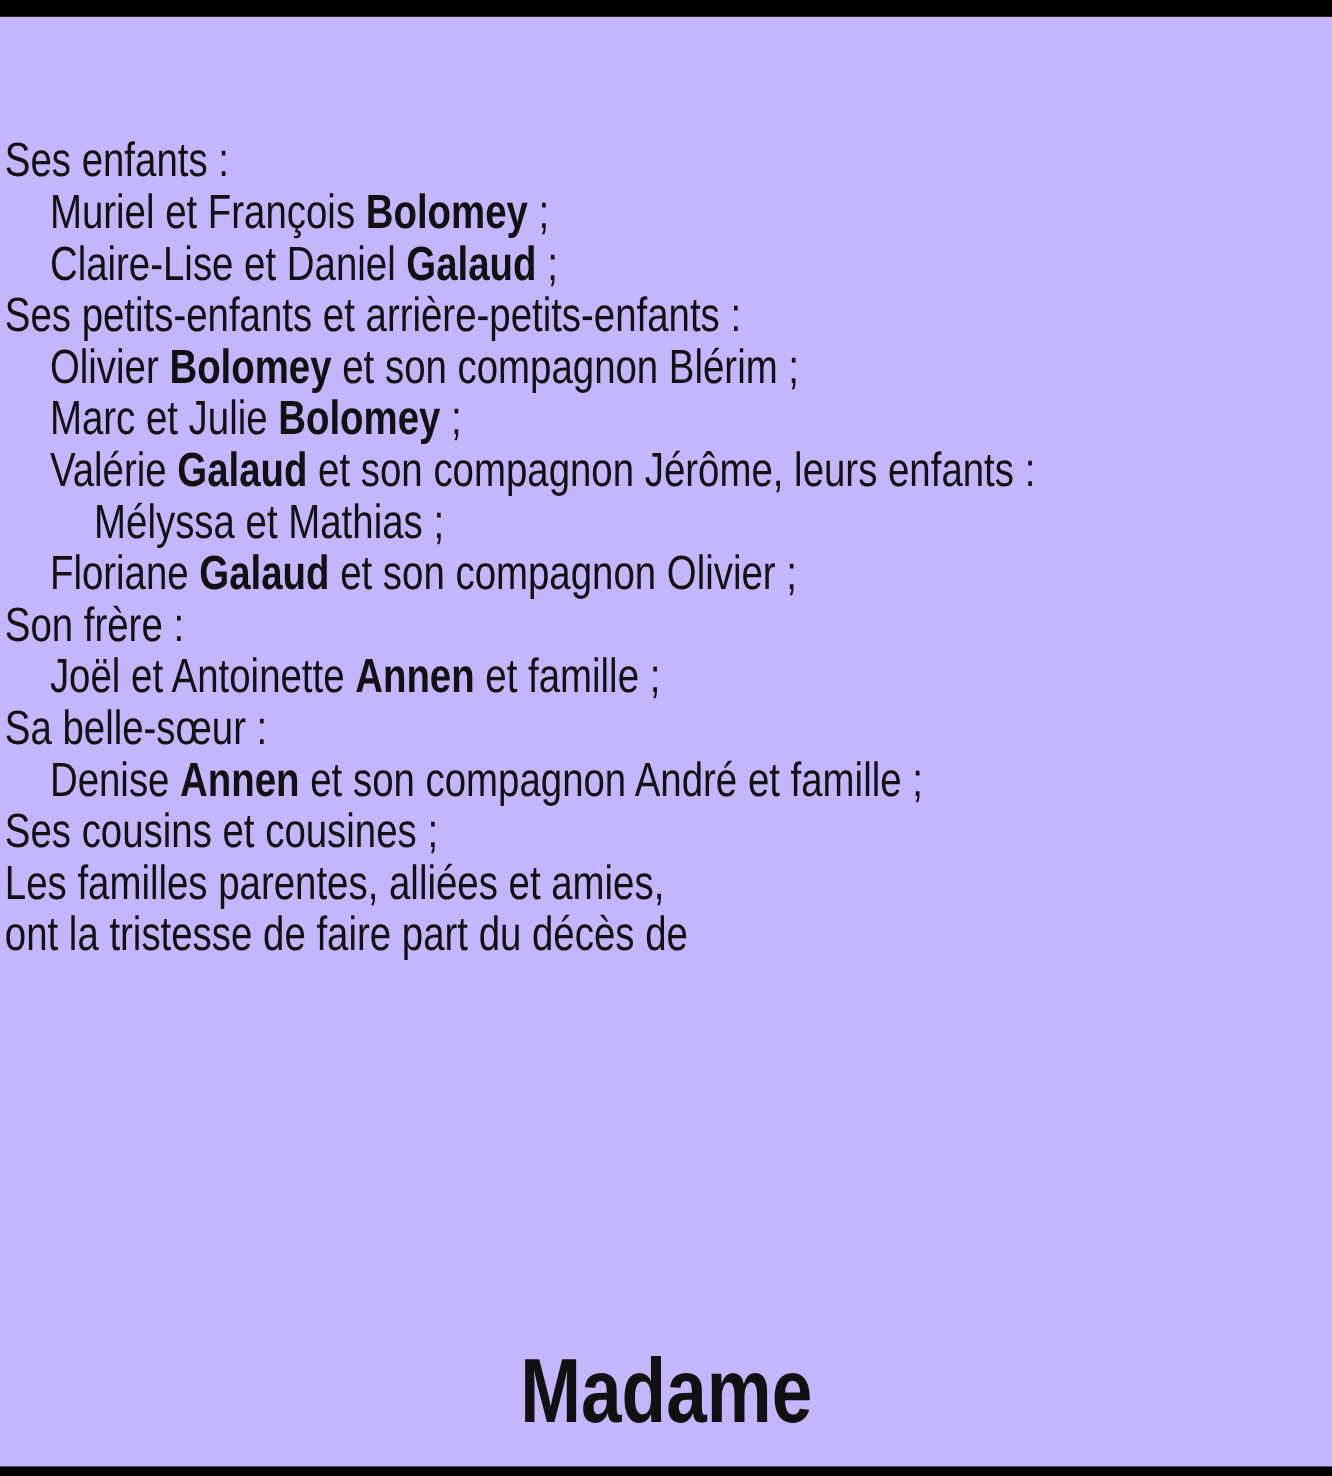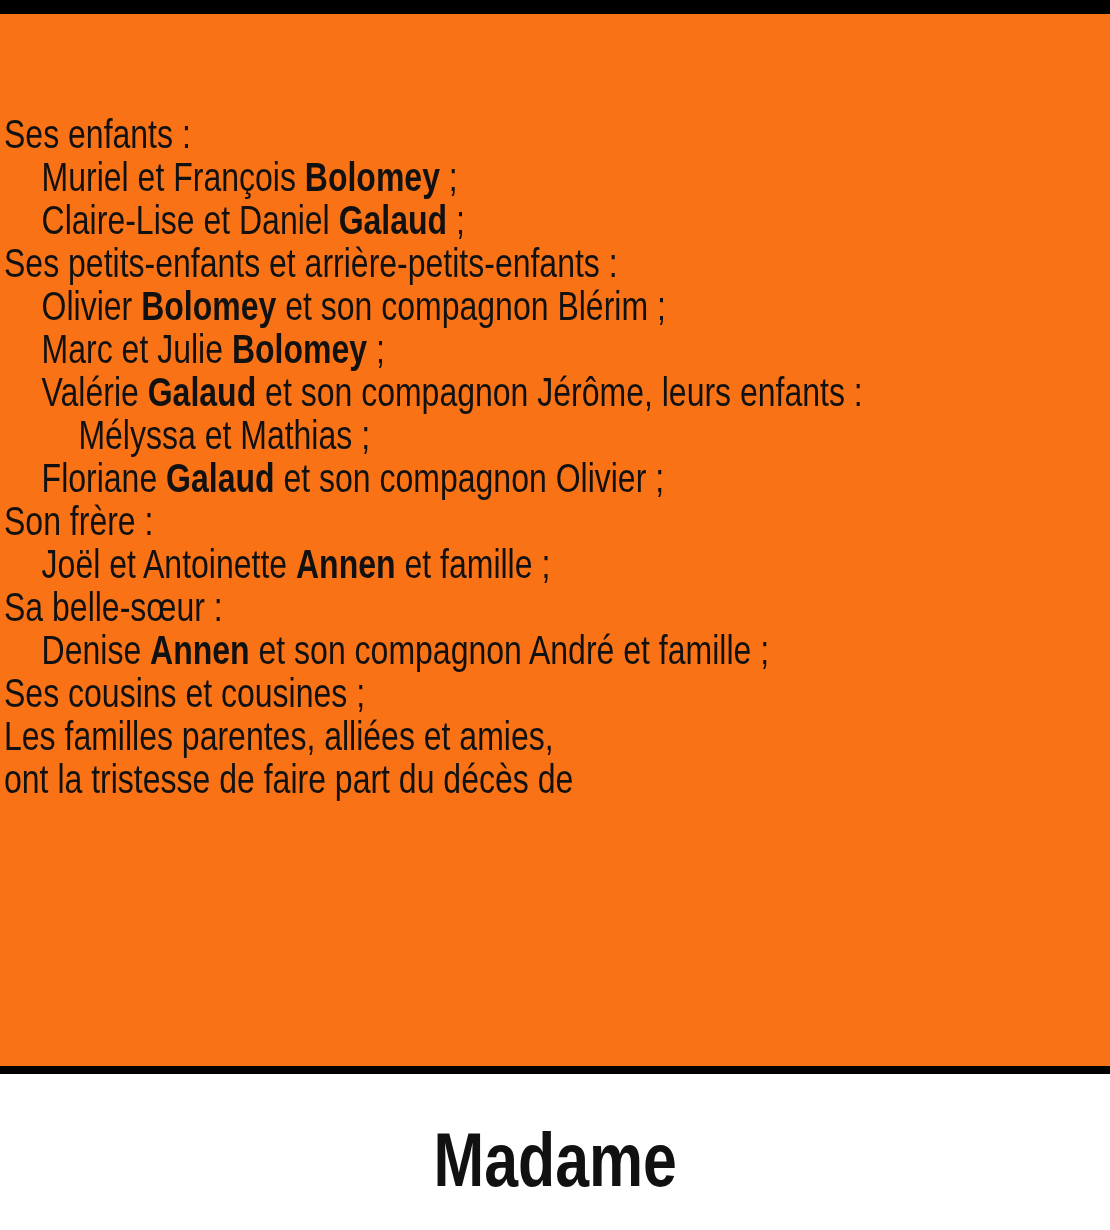--- a/index.html
+++ b/index.html
@@ -2,21 +2,21 @@
 <html><head>
 <meta charset="utf-8">
 <style>
   html, body { margin: 0; padding: 0; }
   body {
     width: 1110px; height: 1230px;
     background: #ffffff;
     font-family: "Liberation Sans", "DejaVu Sans", sans-serif;
     overflow: hidden;
   }
-  .page { position: relative; width: 1110px; height: 1074px; background: #f97316; }
+  .page { position: relative; width: 1110px; height: 1230px; background: #c4b5fd; }
   .bar { position: absolute; left: 0; width: 1110px; background: #000; }
   .bar.top { top: 0; height: 14px; }
   .bar.bottom { bottom: 0; height: 8px; }
   .content {
     position: absolute; top: 0; left: 0;
     width: 1388px;
     transform: scaleX(0.8);
     transform-origin: 0 0;
     font-size: 40px;
     line-height: 43px;

